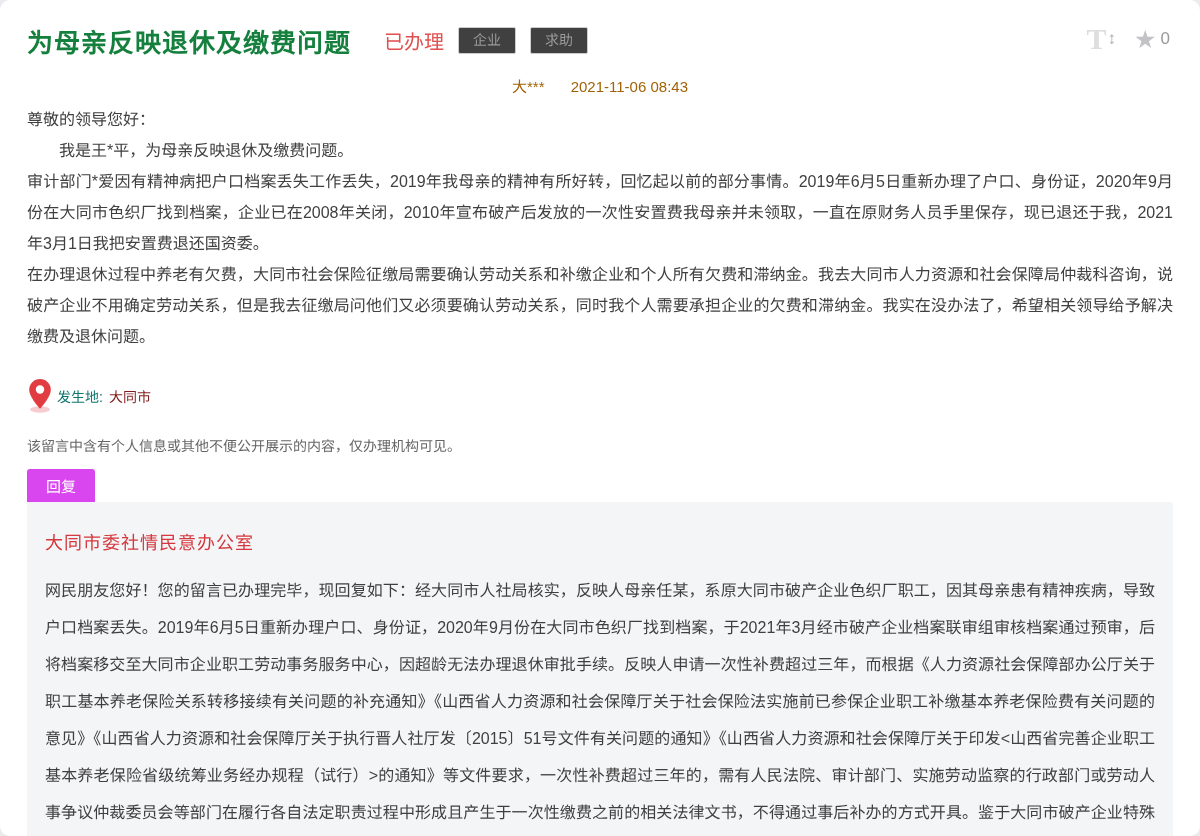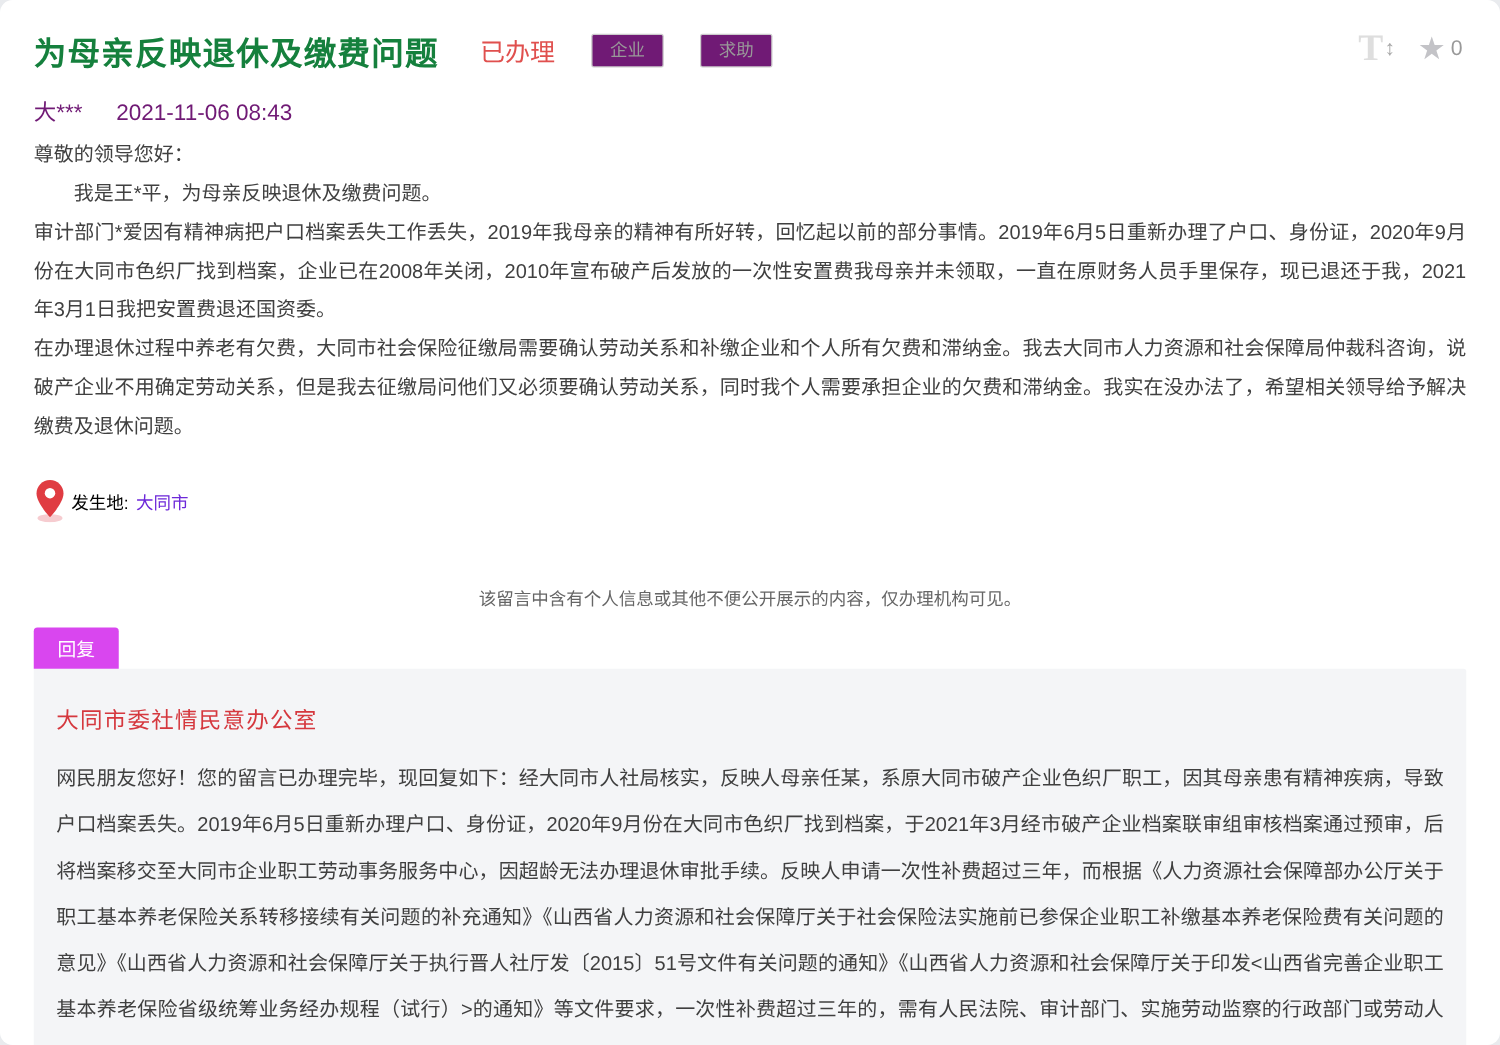--- a/index.html
+++ b/index.html
@@ -30,27 +30,27 @@
     font-weight: bold;
     color: #15803d;
     letter-spacing: 1px;
   }
   .status-text {
     margin-left: 33px;
     font-size: 20px;
     color: #e0504e;
   }
   .tag-box {
-    margin-left: 29px;
+    margin-left: 14px;
     font-size: 14px;
     color: #999;
     border: 1px solid #ccc;
     border-radius: 2px;
     padding: 4px 14px;
-    background: #701a75;
+    background: #404040;
     line-height: 1.2;
   }
   .header-tools {
     position: absolute;
     top: 24px;
     right: 30px;
     display: flex;
     align-items: center;
     gap: 18px;
   }
@@ -74,51 +74,51 @@
   .favorite {
     display: flex;
     align-items: center;
     cursor: pointer;
   }
   .favorite .star { font-size: 25px; color: #c3c3c7; line-height: 1; }
   .favorite .count { font-size: 17px; color: #999; margin-left: 4px; }
 
   .author-row {
     margin-top: 16px;
-    font-size: 18px;
-    color: #701a75;
+    font-size: 15px;
+    color: #a16207;
+    text-align: center;
   }
   .author-row .date { margin-left: 22px; }
 
   
   .message { margin-top: 8px; }
   .message p {
     font-size: 16px;
     line-height: 31px;
     color: #404040;
     text-align: justify;
   }
   .message p.indent { text-indent: 2em; }
 
   
   .location-row {
     margin-top: 26px;
     display: flex;
     align-items: center;
   }
   .pin { width: 26px; height: 35px; flex: 0 0 auto; }
-  .loc-label { font-size: 14px; color: #000000; margin-left: 4px; }
-  .loc-value { font-size: 14px; color: #6d28d9; margin-left: 6px; }
+  .loc-label { font-size: 14px; color: #0f766e; margin-left: 4px; }
+  .loc-value { font-size: 14px; color: #7f1d1d; margin-left: 6px; }
 
   
   .notice {
-    margin-top: 50px;
+    margin-top: 22px;
     font-size: 14px;
     color: #666;
-    text-align: center;
   }
 
   
   .reply-btn {
     display: inline-block;
     margin-top: 14px;
     background: #d946ef;
     color: #fff;
     font-size: 15px;
     padding: 6px 19px;

